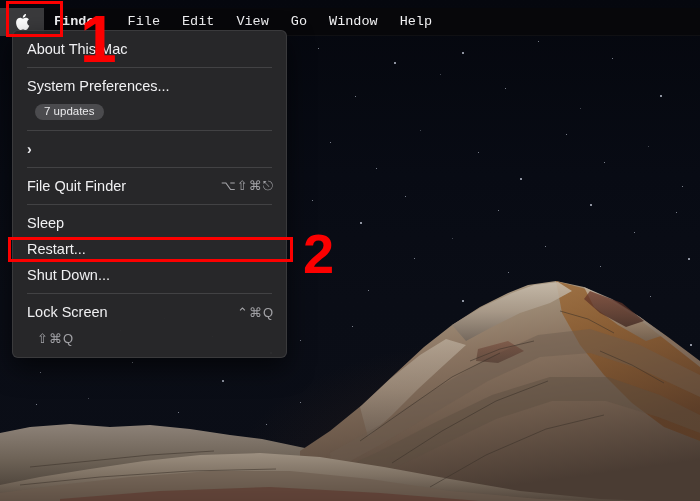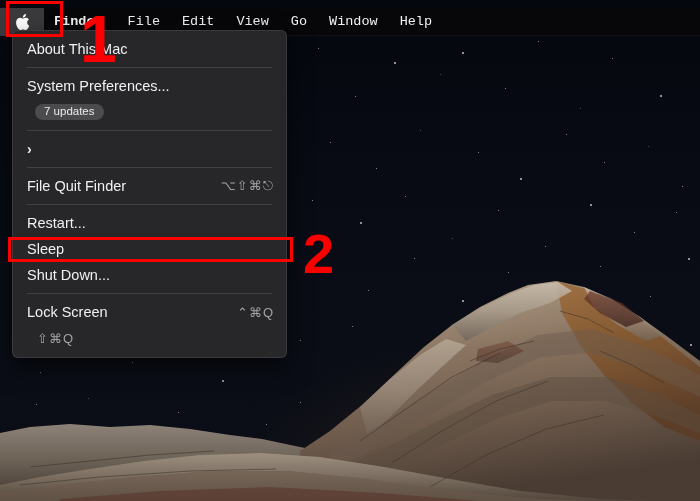--- a/index.html
+++ b/index.html
@@ -338,25 +338,25 @@
     <div class="sep"></div>
 
     <div class="mi">
       <span class="label">File Quit Finder</span>
       <span class="short">⌥⇧⌘⎋</span>
     </div>
 
     <div class="sep"></div>
 
     <div class="mi">
+      <span class="label">Sleep</span>
+    </div>
+
+    <div class="mi">
       <span class="label">Restart...</span>
-    </div>
-
-    <div class="mi">
-      <span class="label">Sleep</span>
     </div>
 
     <div class="mi">
       <span class="label">Shut Down...</span>
     </div>
 
     <div class="sep"></div>
 
     <div class="mi">
       <span class="label">Lock Screen</span>

